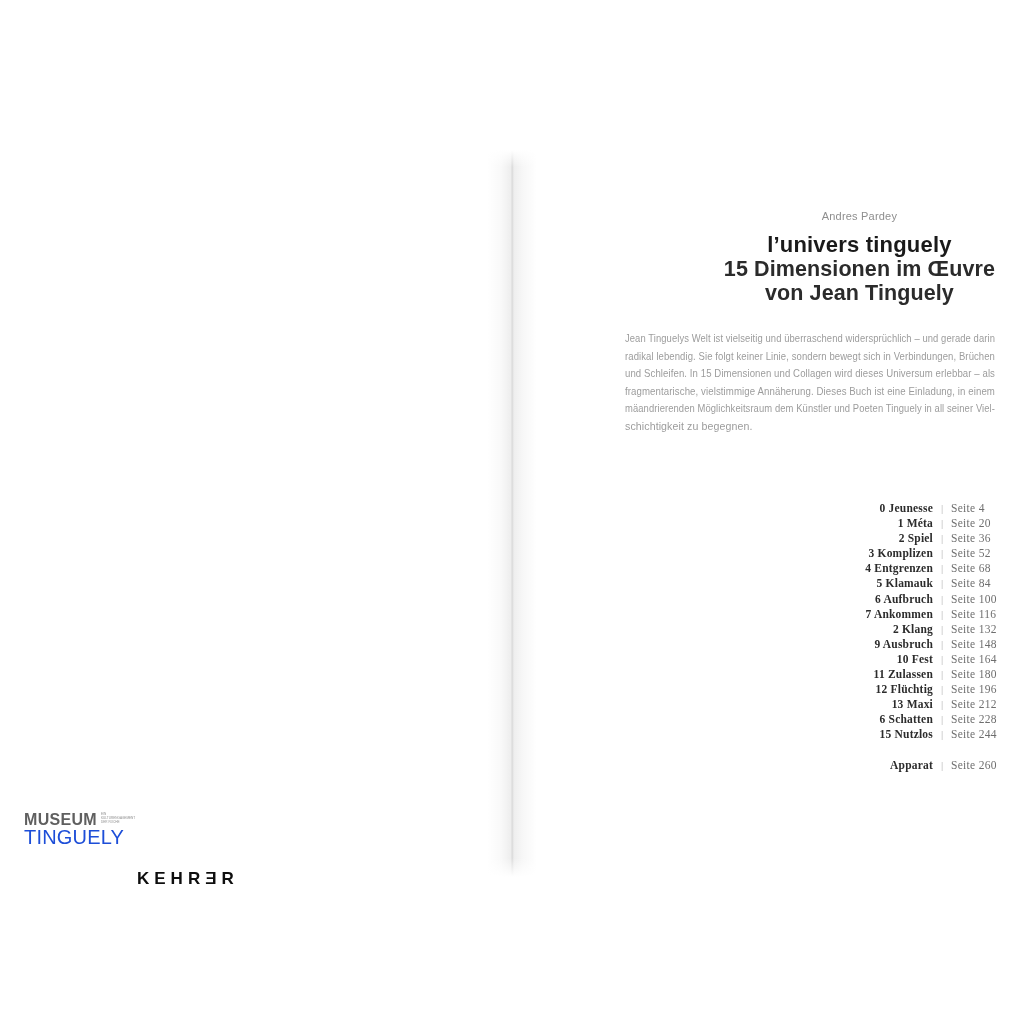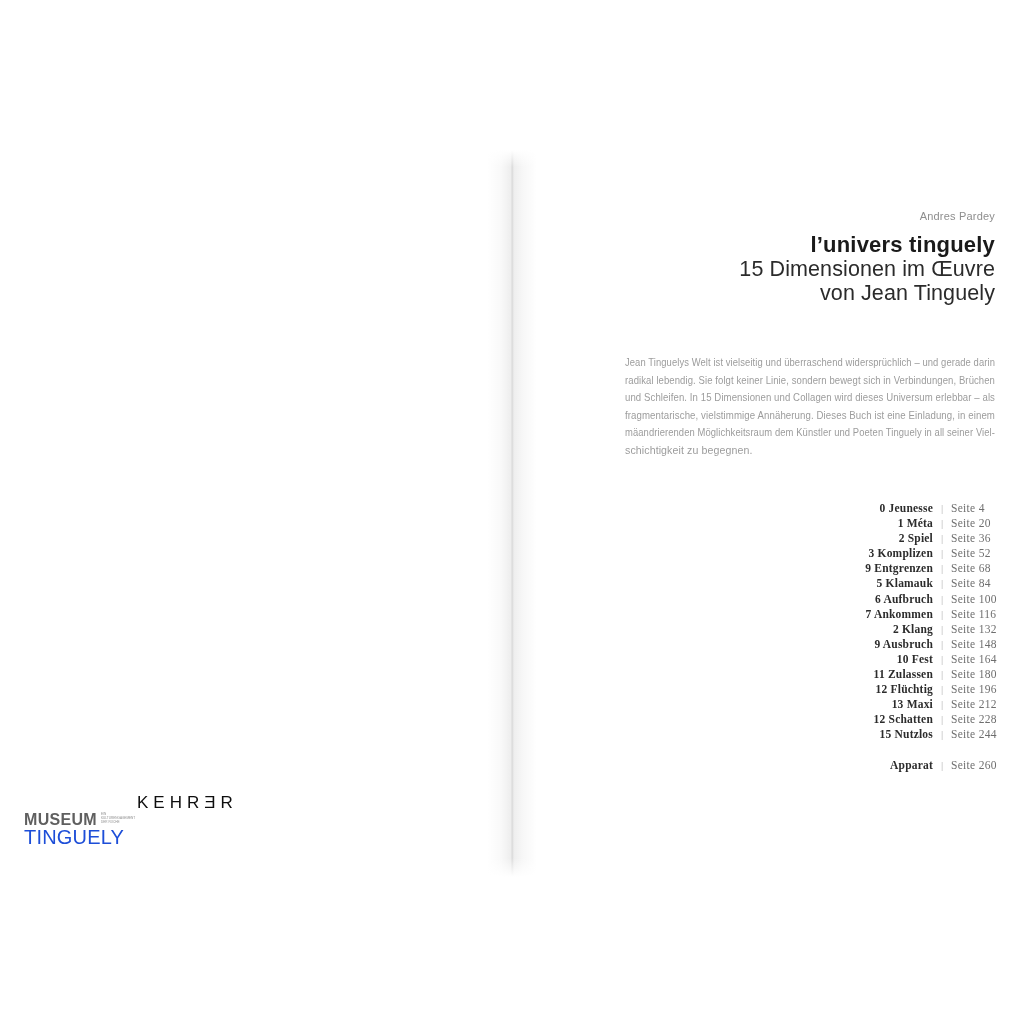--- a/index.html
+++ b/index.html
@@ -23,46 +23,46 @@
   .gutter-fade-top {
     position:absolute; left:480px; top:147px; width:64px; height:20px;
     background:linear-gradient(to bottom, #ffffff 15%, rgba(255,255,255,0) 100%);
   }
   .gutter-fade-bottom {
     position:absolute; left:480px; top:858px; width:64px; height:22px;
     background:linear-gradient(to top, #ffffff 15%, rgba(255,255,255,0) 100%);
   }
 
   
-  .heading-block { position:absolute; right:29px; top:209px; text-align:right; }
+  .heading-block { position:absolute; right:29px; top:209px; text-align:center; }
   .author { font-size:11px; line-height:14px; color:#8e8e8e; letter-spacing:0.2px; margin-bottom:10px; }
   .title  { font-size:22px; line-height:24px; font-weight:700; color:#1a1a1a; letter-spacing:0.2px; }
-  .subtitle-line { font-size:21.5px; line-height:24px; font-weight:400; color:#2b2b2b; letter-spacing:0.1px; }
+  .subtitle-line { font-size:21.5px; line-height:24px; font-weight:700; color:#2b2b2b; letter-spacing:0.1px; }
 
   
-  .intro { position:absolute; left:625px; top:352px; width:370px; color:#9c9c9c; }
+  .intro { position:absolute; left:625px; top:328px; width:370px; color:#9c9c9c; }
   .iline { display:block; height:17.5px; overflow:visible; white-space:nowrap; }
   .jline { display:inline-block; font-size:10.6px; letter-spacing:0.1px; transform-origin:0 50%; white-space:nowrap; }
 
   
   .toc { position:absolute; left:770px; top:502px; font-family:Liberation Serif, serif; }
   .toc-row { display:grid; grid-template-columns:163px 18px auto; align-items:baseline; height:15.1px; }
   .toc-row.spaced { margin-top:15px; }
   .toc-label { text-align:right; font-size:11.5px; font-weight:700; color:#2c2c2c; letter-spacing:0.2px; }
   .toc-sep   { text-align:center; font-size:11px; color:#b3b3b3; }
   .toc-page  { text-align:left; font-size:11.5px; color:#6e6e6e; letter-spacing:0.3px; }
 
   
   .museum-logo { position:absolute; left:24px; top:812px; color:#101010; }
   .museum-row1 { display:flex; align-items:flex-start; gap:4px; }
   .museum-word1 { font-size:16px; line-height:15px; font-weight:700; letter-spacing:0.3px; color:#5f5f5f; }
   .museum-fineprint { padding-top:1px; }
   .museum-fineprint div { font-size:5px; line-height:4px; color:#8f8f8f; transform:scale(0.62); transform-origin:0 0; white-space:nowrap; }
   .museum-word2 { font-size:20px; line-height:20px; font-weight:400; letter-spacing:0.2px; color:#1d4ed8; }
-  .kehrer-logo { position:absolute; left:137px; top:794px; font-size:17px; line-height:18px; font-weight:400; letter-spacing:5px; color:#0e0e0e; }
+  .kehrer-logo { position:absolute; left:137px; top:870px; font-size:17px; line-height:18px; font-weight:700; letter-spacing:5px; color:#0e0e0e; }
 </style>
 </head>
 <body>
 
 <div class="page-left"></div>
 <div class="page-right"></div>
 <div class="gutter"></div>
 <div class="gutter-fade-top"></div>
 <div class="gutter-fade-bottom"></div>
 
@@ -97,21 +97,21 @@
       <span class="toc-label">2 Spiel</span>
       <span class="toc-sep">|</span>
       <span class="toc-page">Seite 36</span>
     </div>
     <div class="toc-row">
       <span class="toc-label">3 Komplizen</span>
       <span class="toc-sep">|</span>
       <span class="toc-page">Seite 52</span>
     </div>
     <div class="toc-row">
-      <span class="toc-label">9 Entgrenzen</span>
+      <span class="toc-label">4 Entgrenzen</span>
       <span class="toc-sep">|</span>
       <span class="toc-page">Seite 68</span>
     </div>
     <div class="toc-row">
       <span class="toc-label">5 Klamauk</span>
       <span class="toc-sep">|</span>
       <span class="toc-page">Seite 84</span>
     </div>
     <div class="toc-row">
       <span class="toc-label">6 Aufbruch</span>
@@ -147,21 +147,21 @@
       <span class="toc-label">12 Flüchtig</span>
       <span class="toc-sep">|</span>
       <span class="toc-page">Seite 196</span>
     </div>
     <div class="toc-row">
       <span class="toc-label">13 Maxi</span>
       <span class="toc-sep">|</span>
       <span class="toc-page">Seite 212</span>
     </div>
     <div class="toc-row">
-      <span class="toc-label">12 Schatten</span>
+      <span class="toc-label">6 Schatten</span>
       <span class="toc-sep">|</span>
       <span class="toc-page">Seite 228</span>
     </div>
     <div class="toc-row">
       <span class="toc-label">15 Nutzlos</span>
       <span class="toc-sep">|</span>
       <span class="toc-page">Seite 244</span>
     </div>
     <div class="toc-row spaced">
       <span class="toc-label">Apparat</span>

